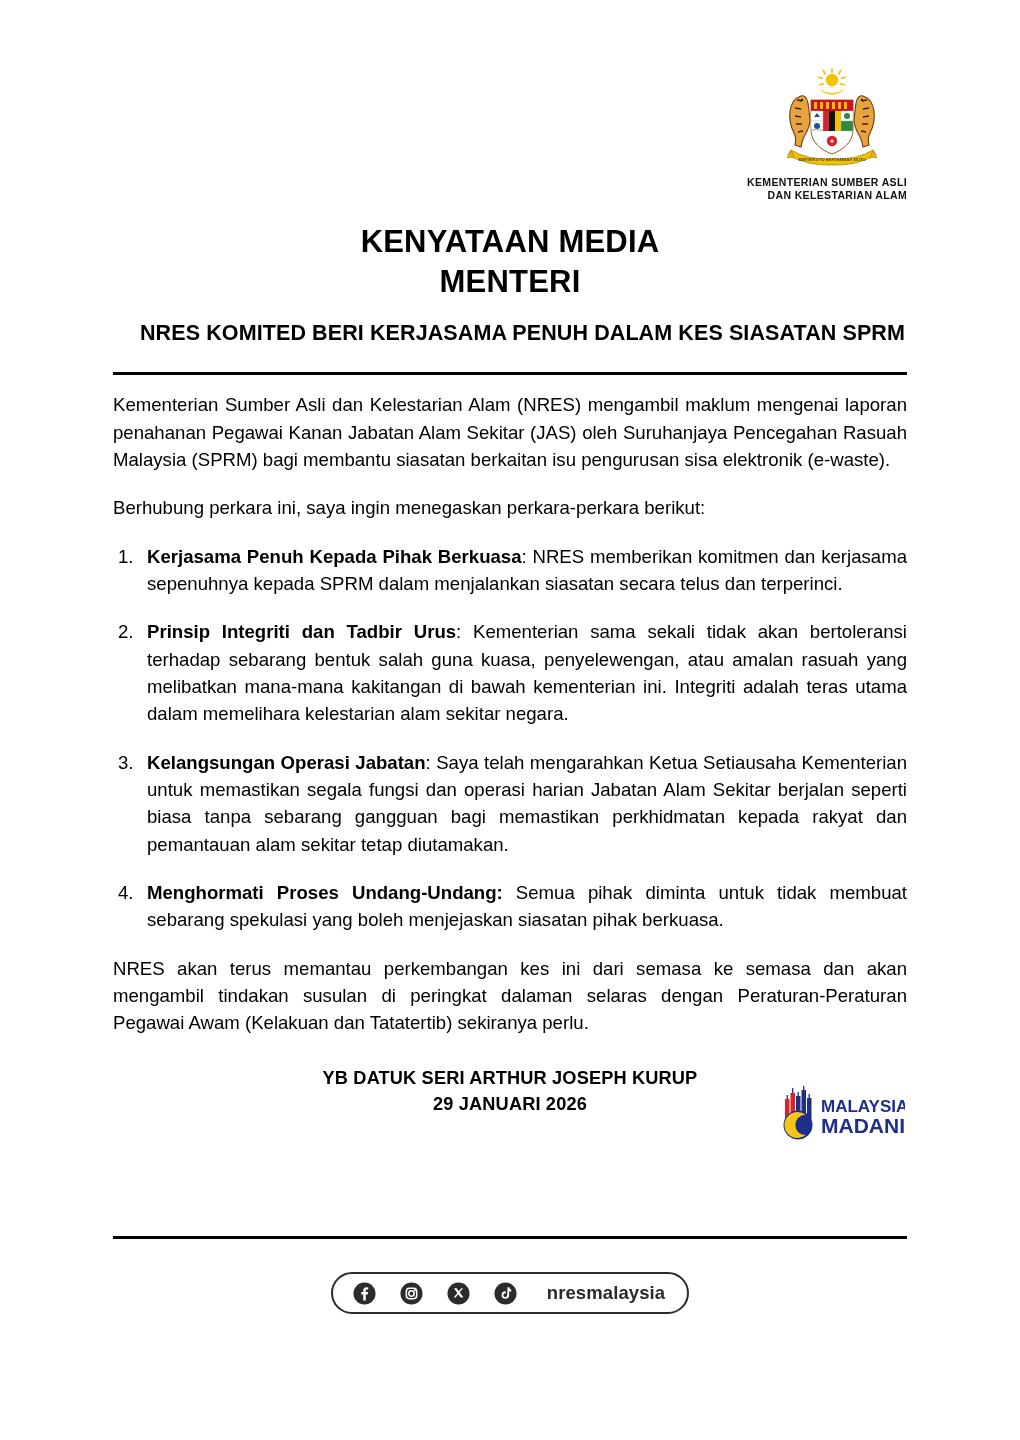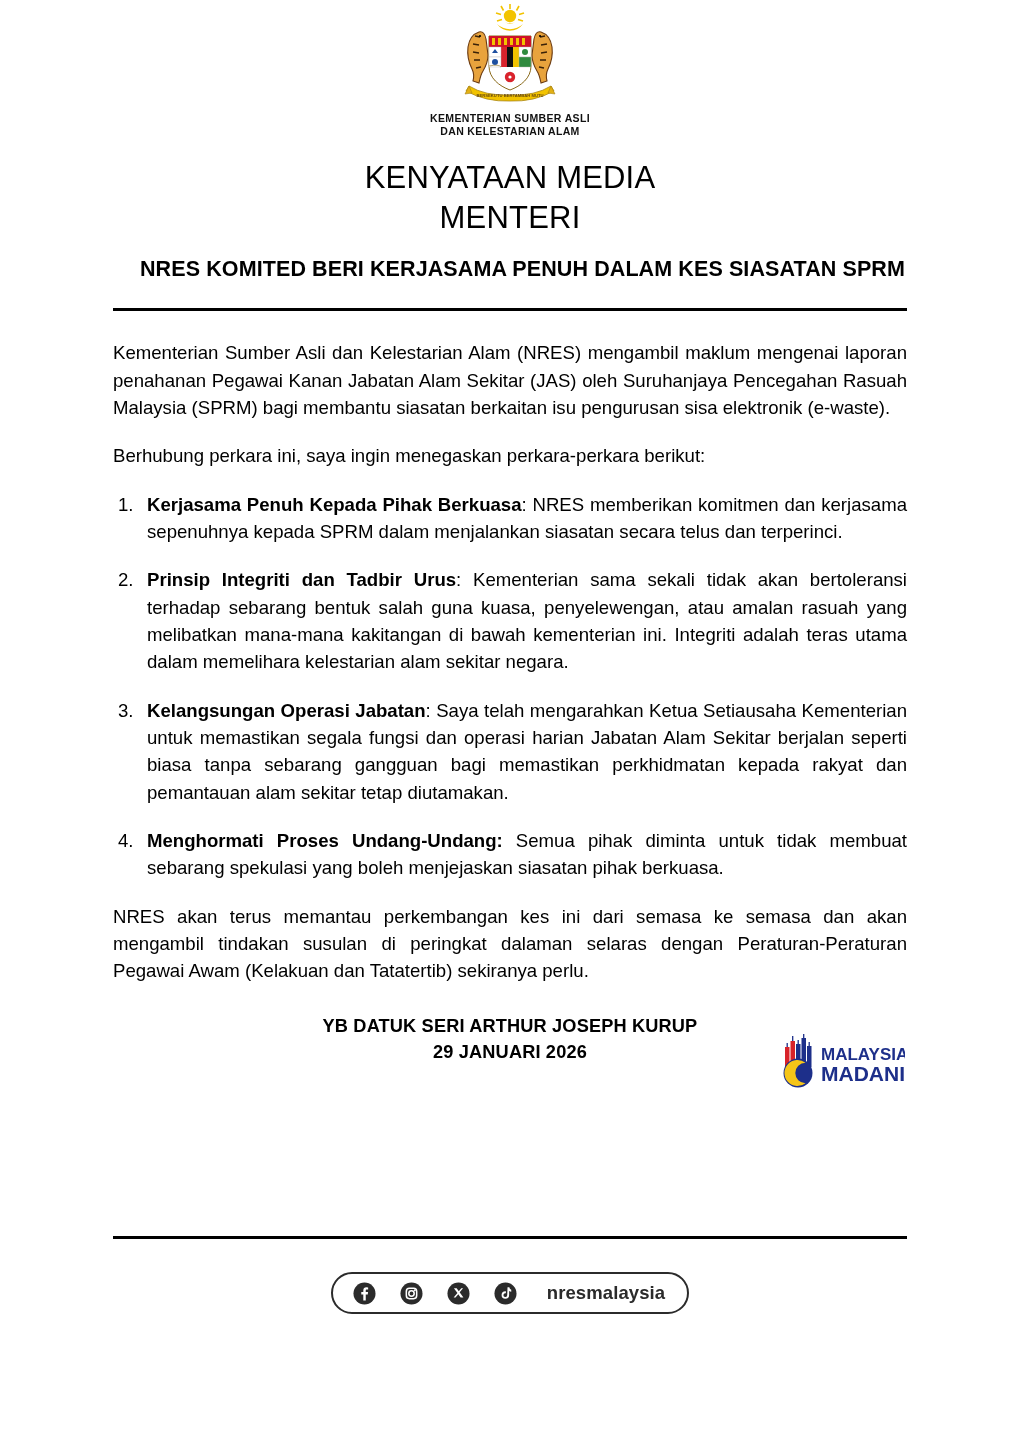--- a/index.html
+++ b/index.html
@@ -18,21 +18,22 @@
     position: relative;
     width: 1020px;
     height: 1440px;
     box-sizing: border-box;
     padding: 0 113px;
     background: #ffffff;
   }
 
   
   .letterhead {
-    text-align: center;
+    padding-top: 64px;
+    text-align: right;
   }
   .crest-wrap {
     display: inline-block;
     width: 150px;
   }
   .crest-svg { display: block; width: 150px; height: 104px; }
   .ministry-name {
     margin-top: 4px;
     font-size: 10.5px;
     font-weight: bold;
@@ -40,21 +41,21 @@
     line-height: 1.22;
     color: #111111;
     white-space: pre-line;
   }
 
   
   .doc-title {
     margin-top: 20px;
     text-align: center;
     font-size: 31px;
-    font-weight: normal;
+    font-weight: bold;
     line-height: 1.30;
     letter-spacing: 0.2px;
   }
   .doc-title .line2 { display: block; }
   .doc-subtitle {
     margin-top: 17px;
     text-align: right;
     font-size: 21.5px;
     font-weight: bold;
     line-height: 1.36;
@@ -64,21 +65,21 @@
 
   .rule {
     border: none;
     border-top: 3px solid #000000;
     margin: 24px 0 0 0;
     height: 0;
   }
   .rule.bottom { margin-top: 0; }
 
   
-  .body-area { padding-top: 28px; }
+  .body-area { padding-top: 16px; }
   p.para {
     margin: 0 0 21px 0;
     font-size: 18.6px;
     line-height: 1.47;
     text-align: justify;
     text-justify: inter-word;
   }
   p.para:last-child { margin-bottom: 4px; }
 
   ol.points {

